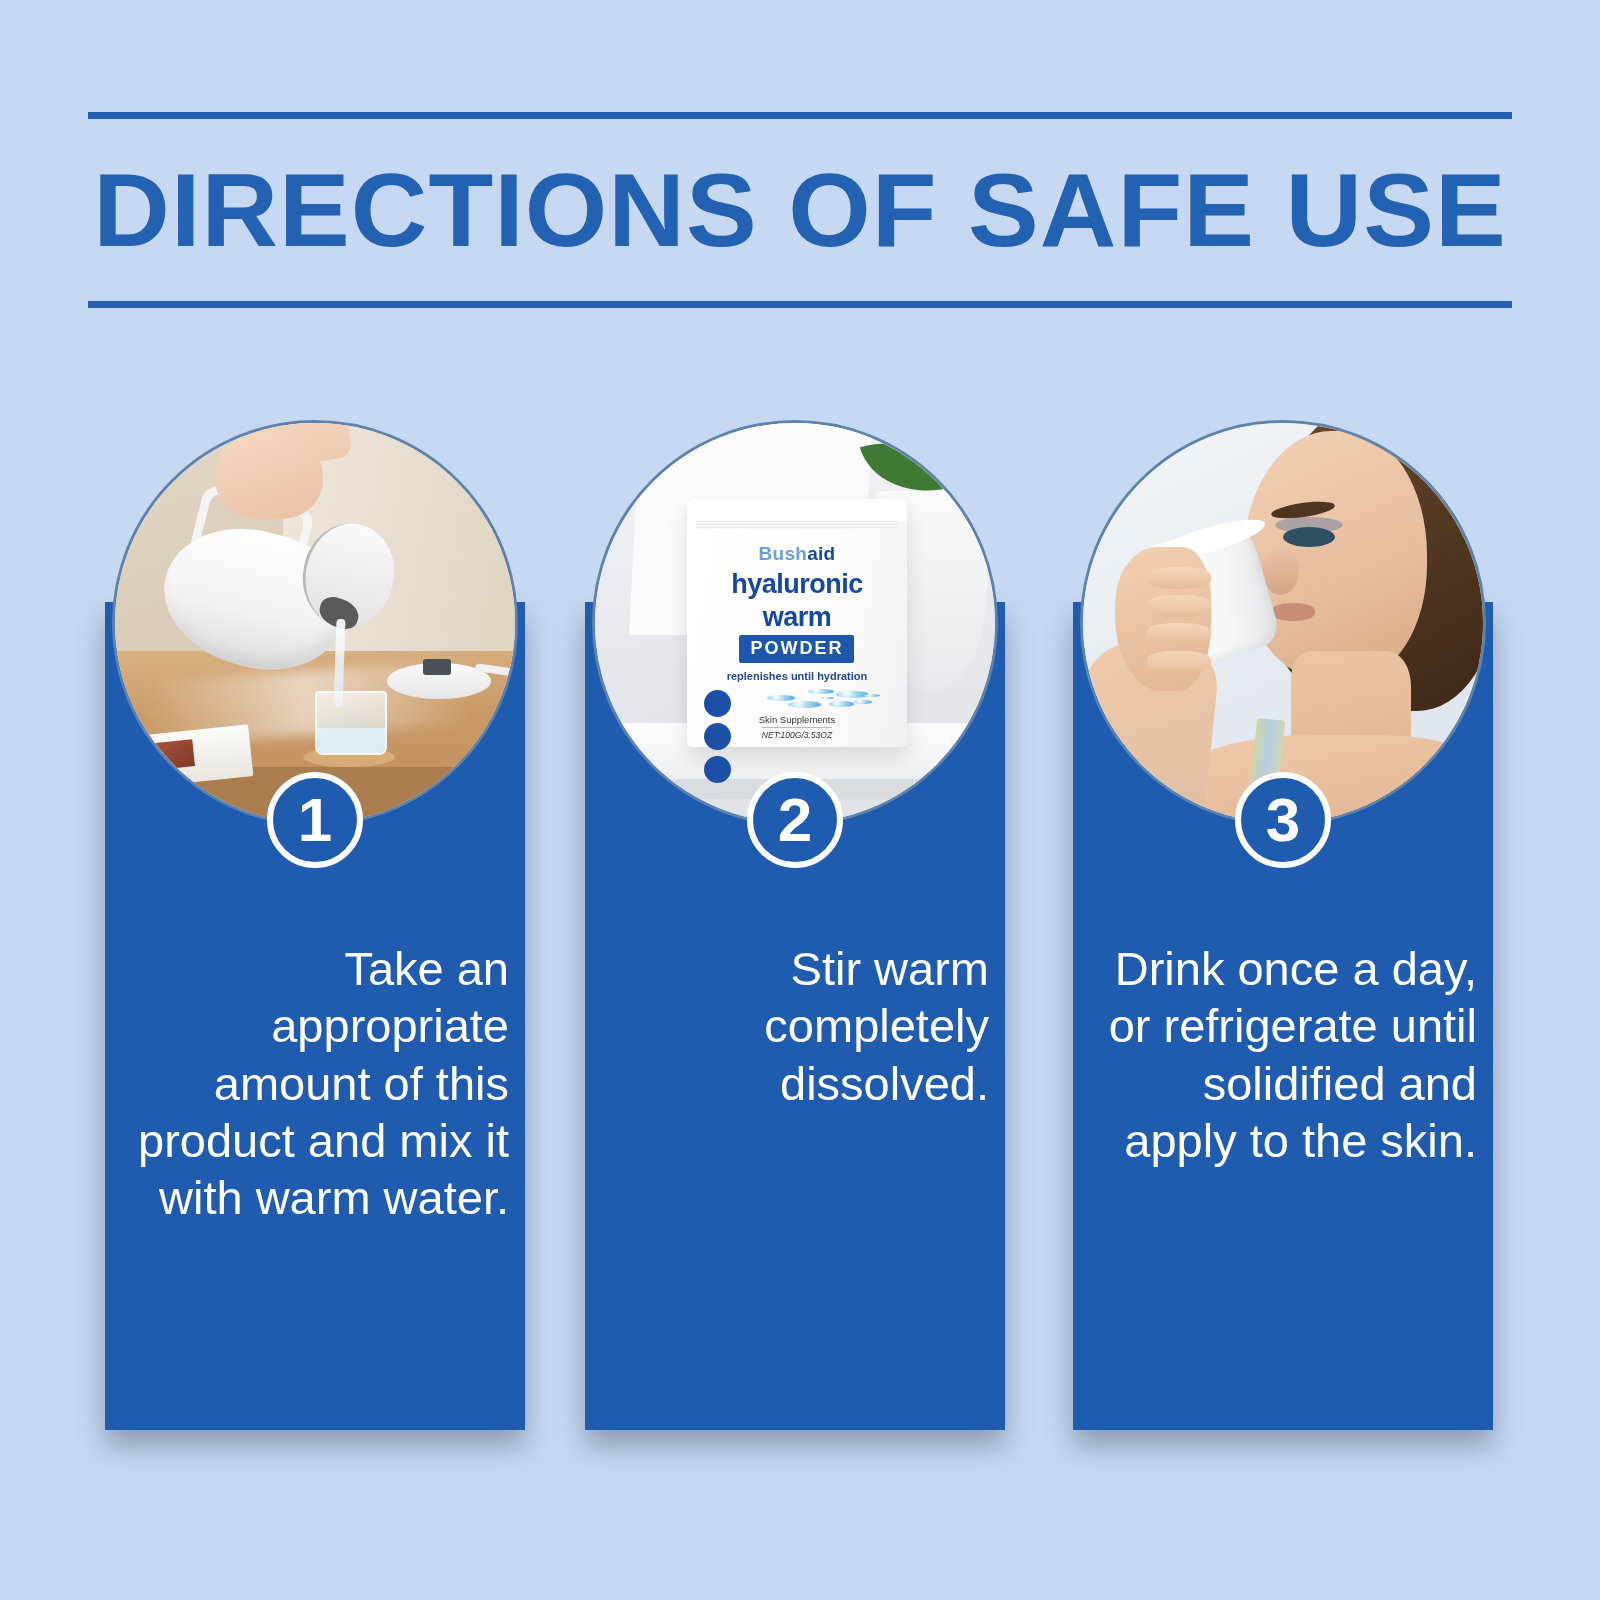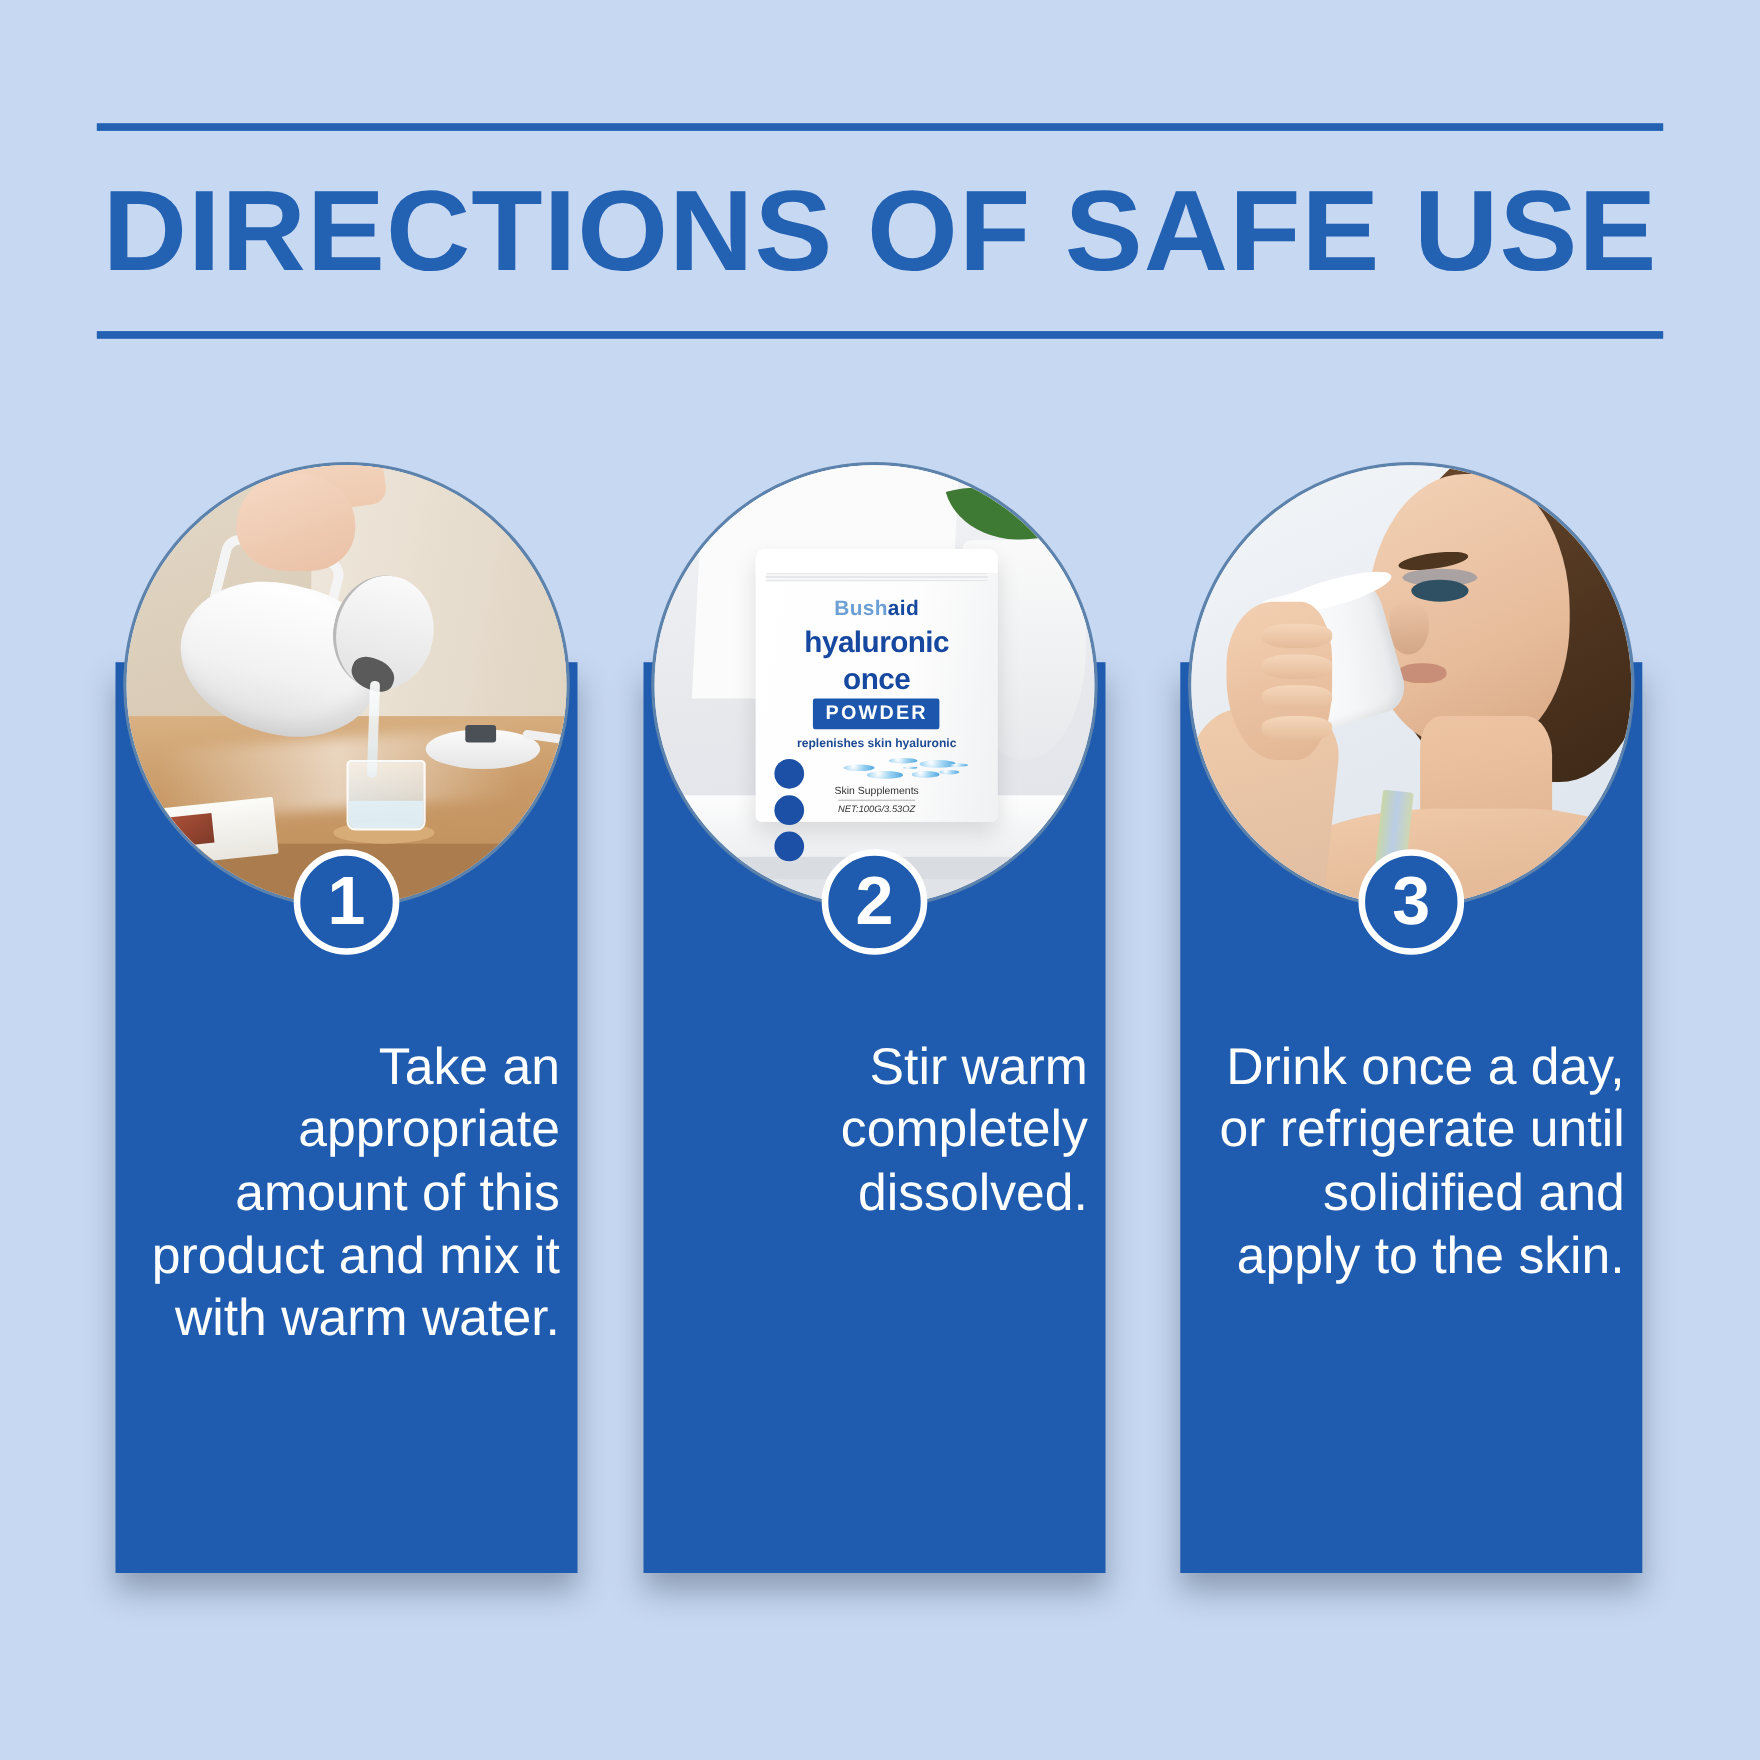--- a/index.html
+++ b/index.html
@@ -471,23 +471,23 @@
         <div class="s2-pot"></div>
         <div class="s2-slab"></div>
         <div class="s2-slab-edge"></div>
 
         <div class="s2-pouch">
           <div class="s2-pouch-top"></div>
           <div class="s2-zip"></div>
           <div class="s2-label">
             <div class="s2-brand"><span class="b1">Bush</span><span class="b2">aid</span></div>
             <div class="s2-prodname">hyaluronic</div>
-            <div class="s2-prodname">once</div>
+            <div class="s2-prodname">warm</div>
             <div class="s2-powder">POWDER</div>
-            <div class="s2-tagline">replenishes skin hyaluronic</div>
+            <div class="s2-tagline">replenishes until hydration</div>
 
             <div class="s2-mid">
               <div class="s2-pills">
                 <div class="s2-pill"></div>
                 <div class="s2-pill"></div>
                 <div class="s2-pill"></div>
               </div>
               <div class="s2-molecule">
                 <div class="bub" style="left:36%;top:2%;width:20%;height:26%;"></div>
                 <div class="bub" style="left:58%;top:14%;width:26%;height:34%;"></div>

